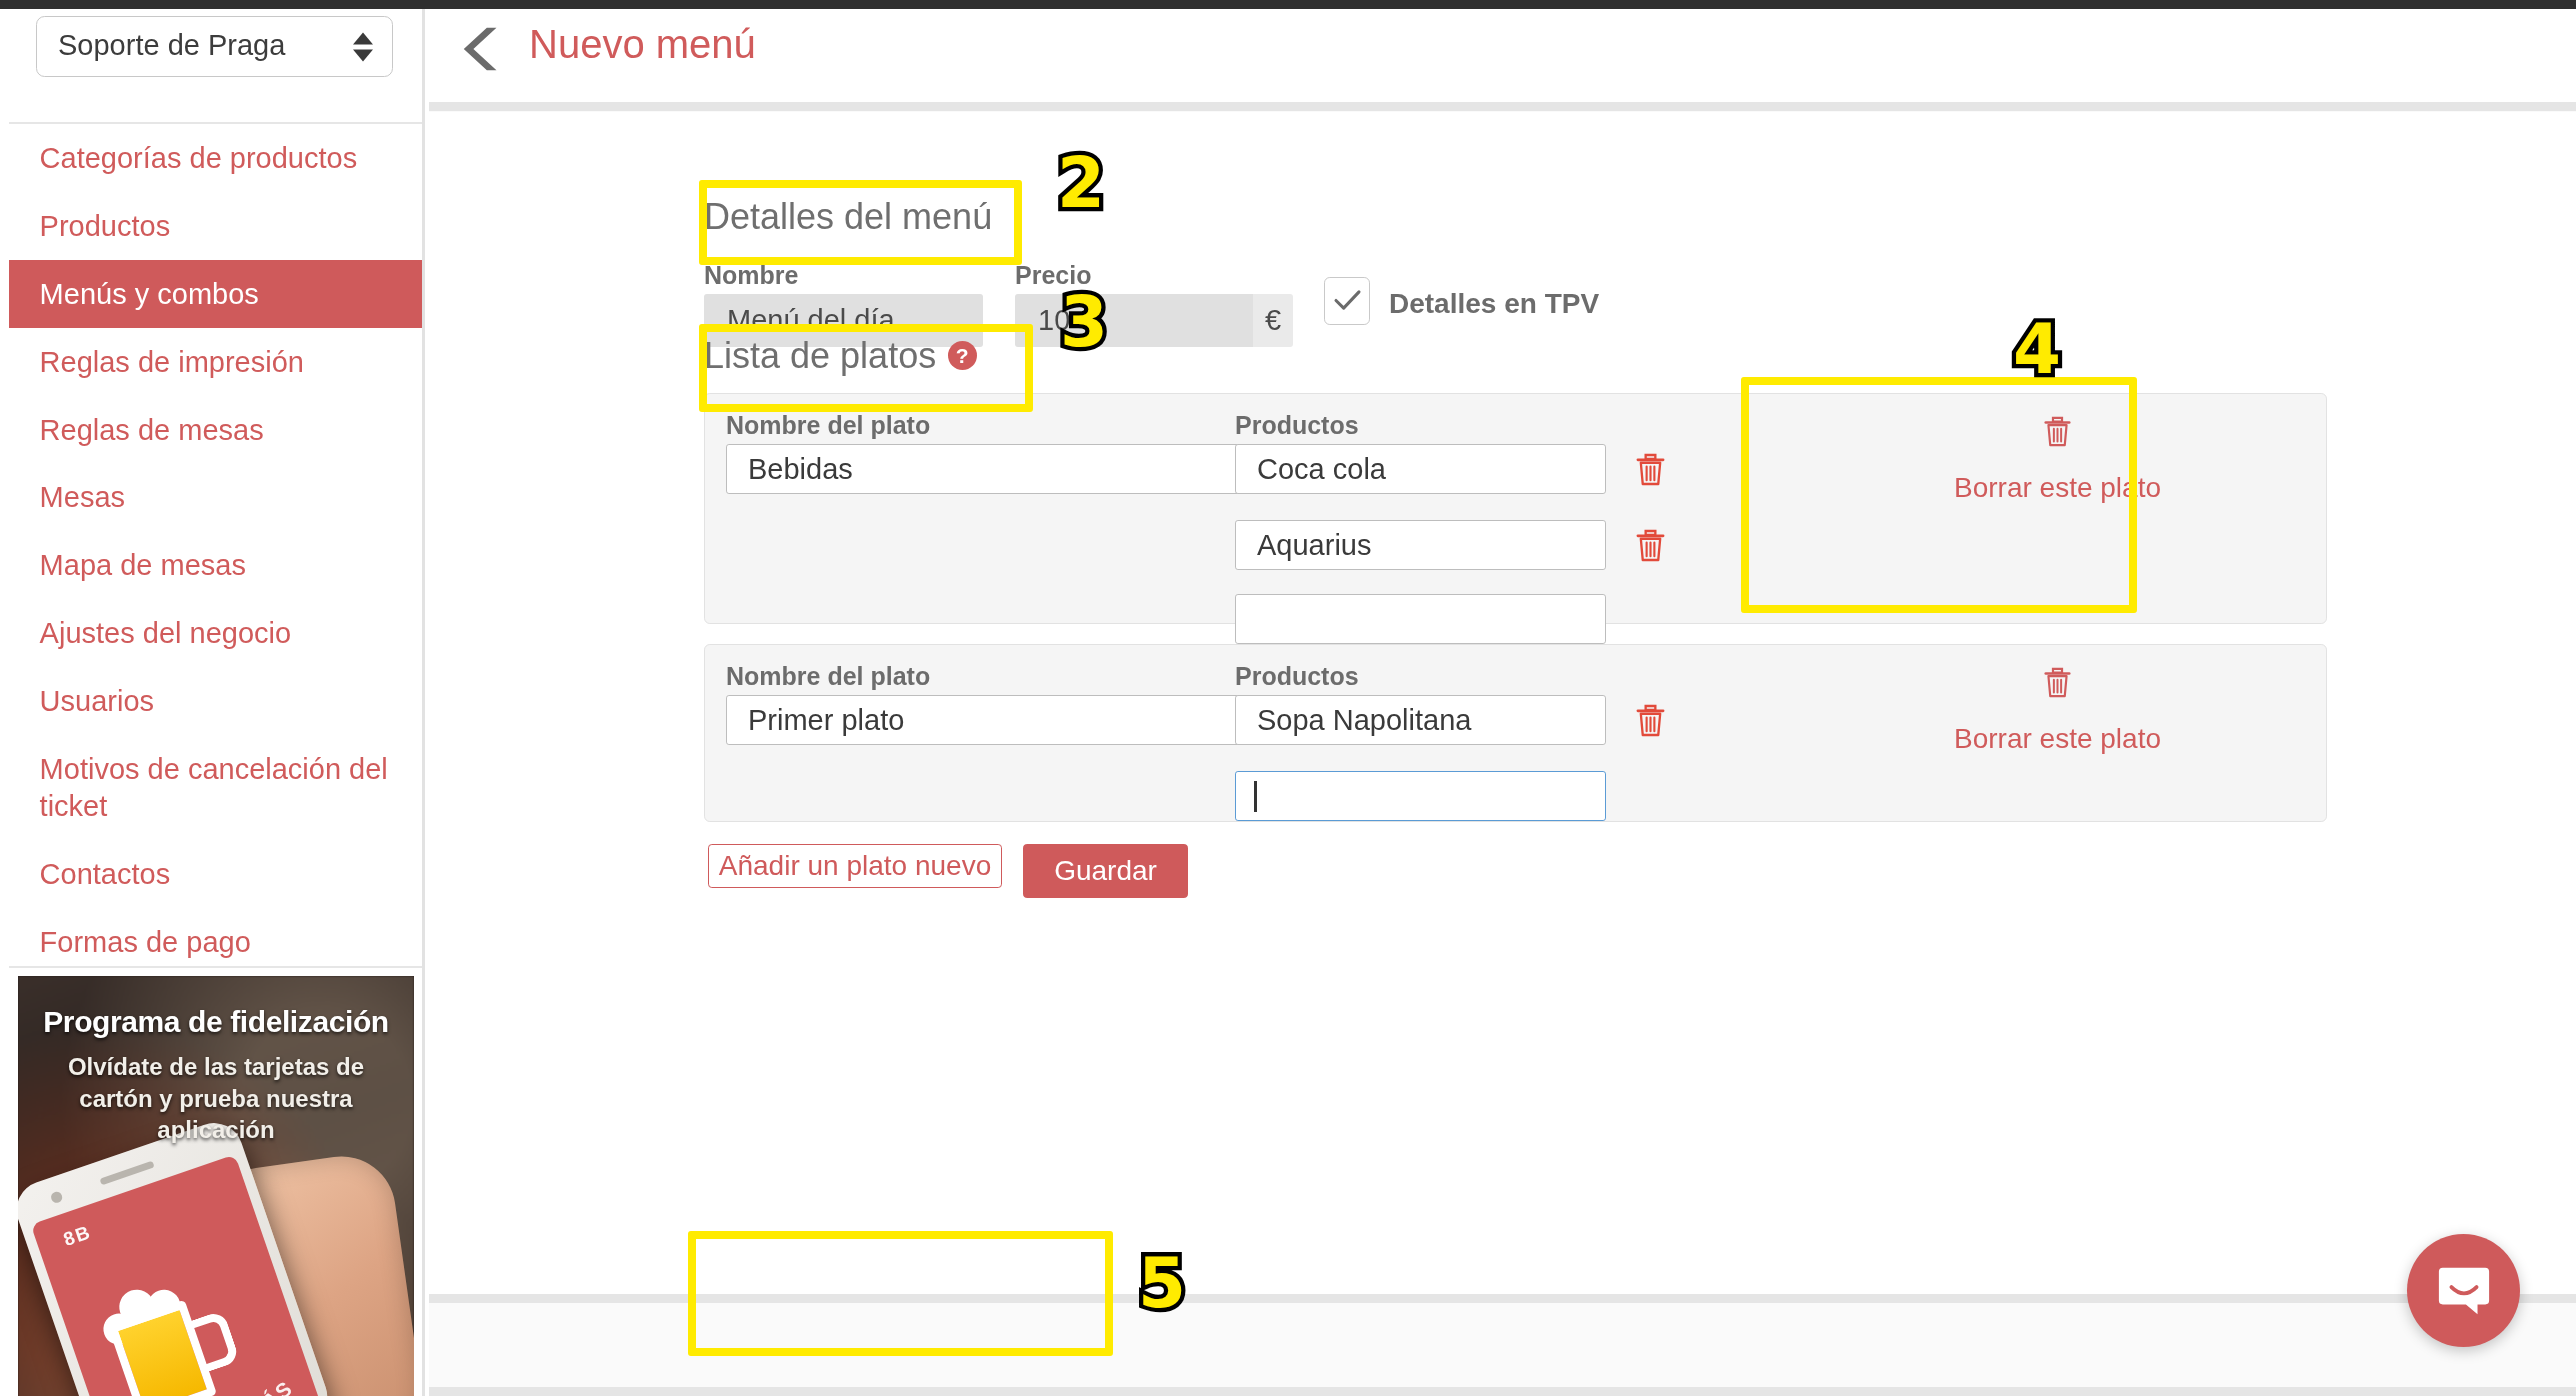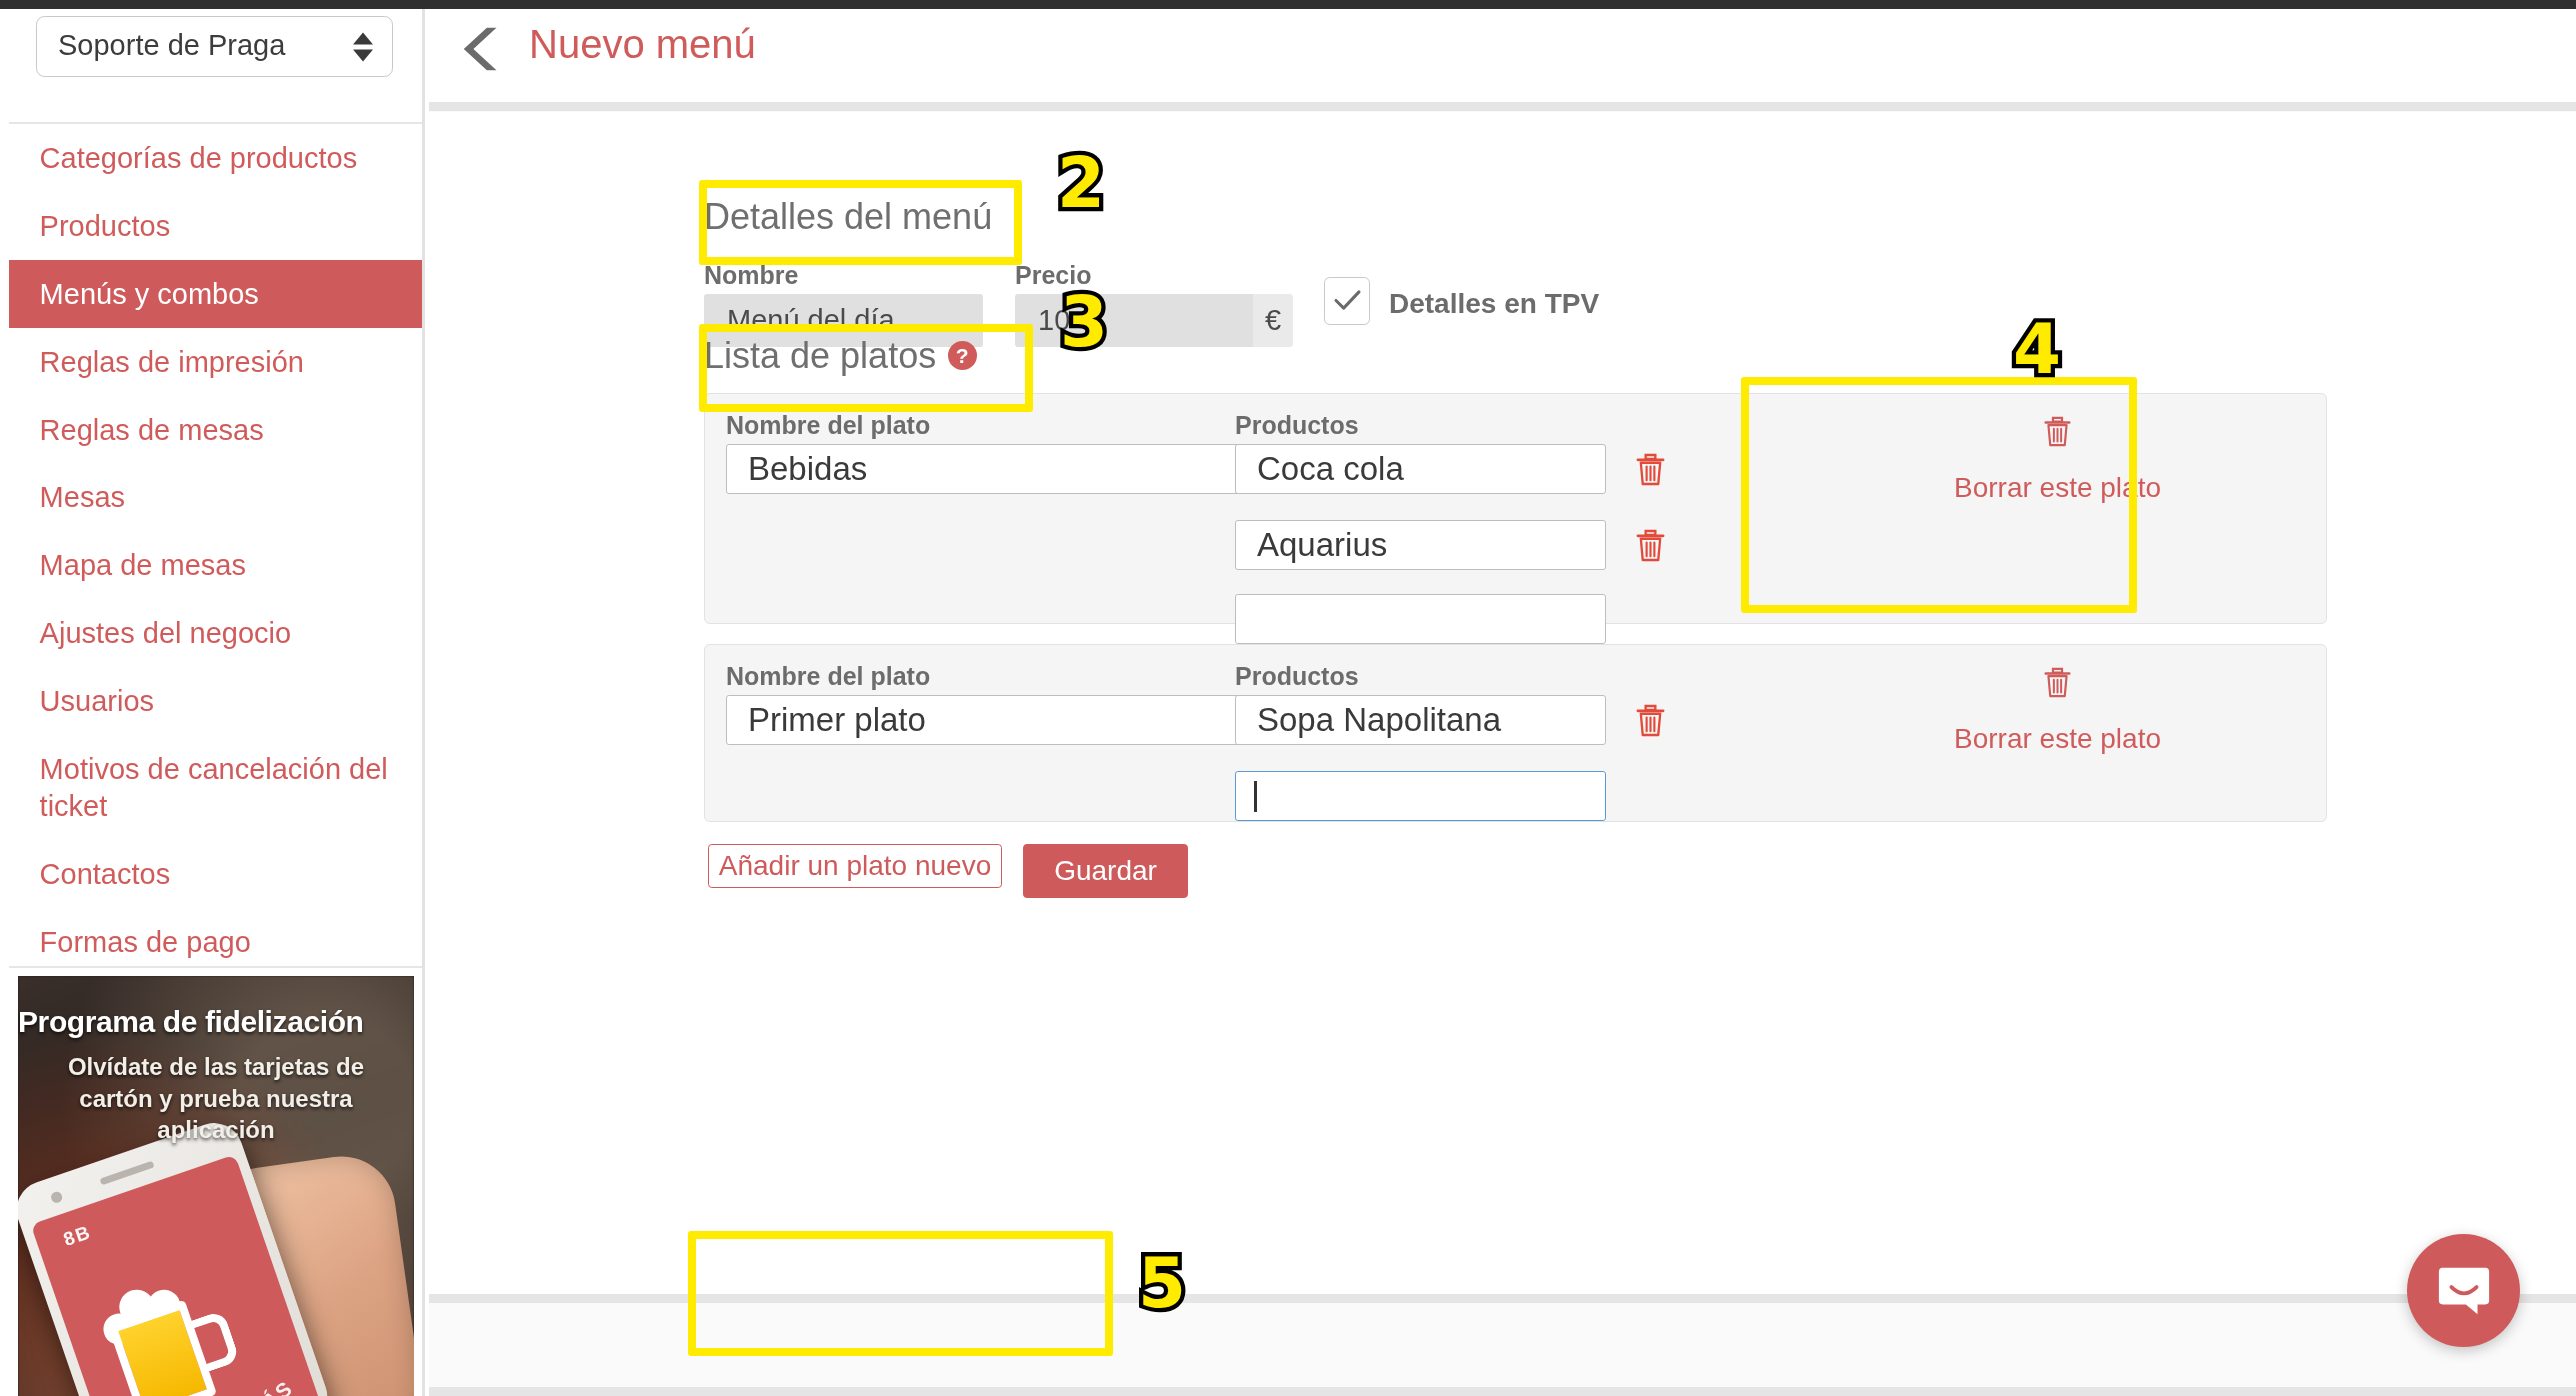--- a/index.html
+++ b/index.html
@@ -70,21 +70,21 @@
     position:absolute; inset:0;
     background:
       radial-gradient(circle at 22% 74%, rgba(140,60,35,0.55) 0 22%, rgba(0,0,0,0) 60%),
       radial-gradient(circle at 78% 30%, rgba(150,130,110,0.5) 0 20%, rgba(0,0,0,0) 62%),
       radial-gradient(circle at 50% 95%, rgba(200,160,120,0.35) 0 18%, rgba(0,0,0,0) 55%),
       linear-gradient(160deg,#3a2f2a 0%,#241d1b 45%,#4a3a31 100%);
     filter: blur(1px);
   }
   .promo-title {
     position:absolute; left:0; right:0; top:29px;
-    color:#ffffff;
+    text-align:center; color:#ffffff;
     font-size:30px; font-weight:bold; letter-spacing:-0.4px;
     text-shadow:0 1.9px 3.8px rgba(0,0,0,0.7);
   }
   .promo-sub {
     position:absolute; left:13.4px; right:13.4px; top:75px;
     text-align:center; color:#f2efe9;
     font-size:24px; font-weight:bold; line-height:1.33;
     text-shadow:0 1.9px 3.8px rgba(0,0,0,0.7);
   }
   
@@ -200,21 +200,21 @@
   .dish-card {
     position:absolute;
     background:#f5f5f5;
     border:1px solid #e2e2e2;
     border-radius:5.8px;
   }
   .card-label { position:absolute; font-size:25px; font-weight:bold; color:#6c6c6c; }
   .text-input {
     position:absolute;
     background:#ffffff; border:1px solid #bdbdbd; border-radius:2.9px;
-    font-family:"Liberation Sans", sans-serif; font-size:33px; color:#3a3a3a;
+    font-family:"Liberation Sans", sans-serif; font-size:29px; color:#3a3a3a;
     padding-left:21px;
   }
   .text-input.focused { border:1.9px solid #5b9bd5; }
   .caret {
     position:absolute; width:2.9px; background:#333;
     animation: blink 1.1s step-end infinite;
   }
   @keyframes blink { 50% { opacity:0; } }
 
   .trash-btn { position:absolute; cursor:pointer; }

